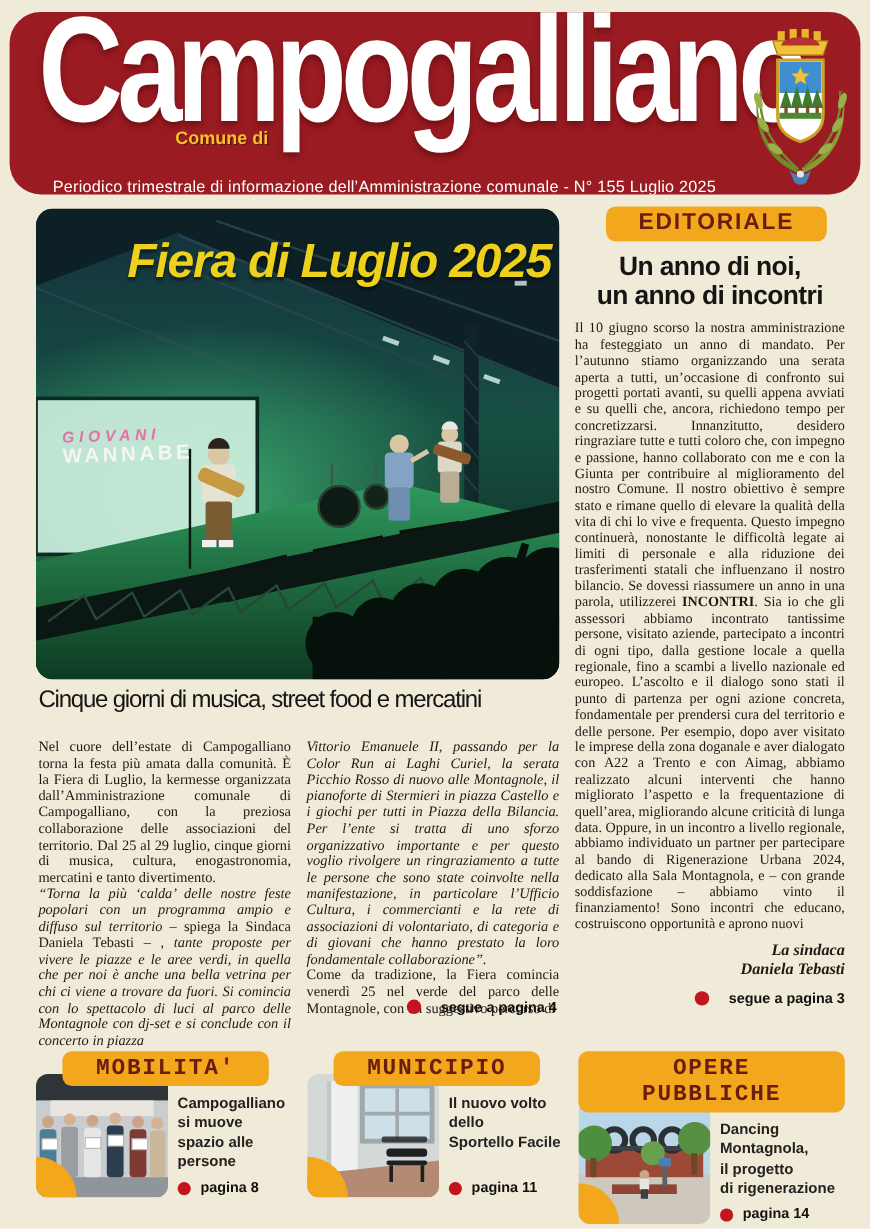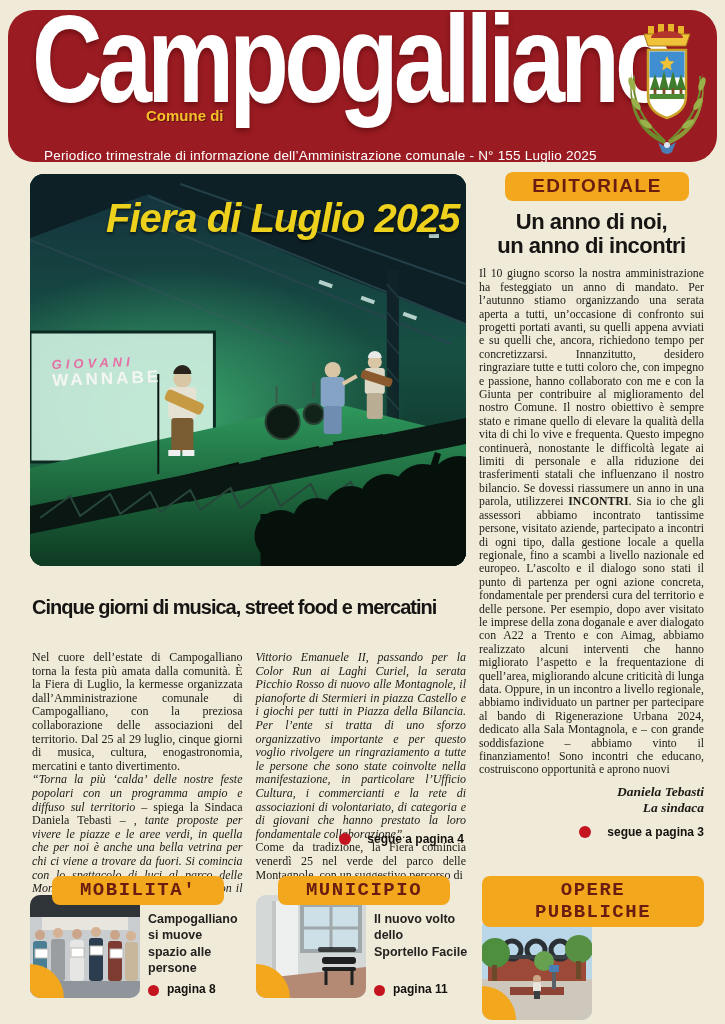--- a/index.html
+++ b/index.html
@@ -18,25 +18,25 @@
   
   .lead-photo{position:absolute;left:30px;top:174px;width:436px;height:392px;border-radius:14px;
               overflow:hidden;background:#0c2218;}
   .lead-photo svg{position:absolute;left:0;top:0;width:100%;height:100%;}
   .photo-title{position:absolute;left:76px;right:8px;top:22px;text-align:center;font-size:40px;
                font-style:italic;font-weight:bold;color:#eed11c;letter-spacing:-1px;
                text-shadow:0 2px 3px rgba(0,0,0,.55);white-space:nowrap;}
   .screen-text{position:absolute;left:22px;top:182px;transform:rotate(-2deg);line-height:1.05;}
   .screen-line1{font-size:13px;font-weight:bold;font-style:italic;letter-spacing:4px;color:#e470a5;display:block;}
   .screen-line2{font-size:17px;font-weight:bold;letter-spacing:3px;color:#f3f6f2;display:block;}
-  .lead-headline{position:absolute;left:32px;top:572px;width:438px;font-size:20px;font-weight:bold;
-                 letter-spacing:-1px;color:#161513;white-space:nowrap;margin-top:24px;}
+  .lead-headline{position:absolute;left:32px;top:572px;width:438px;font-size:20px;font-weight:normal;
+                 letter-spacing:-1px;color:#161513;white-space:nowrap;}
   .lead-cols{position:absolute;left:32px;top:616px;width:434px;display:flex;gap:13px;}
   .lead-col{flex:1;font-family:"Liberation Serif",serif;font-size:12px;line-height:13.6px;
-            text-align:justify;hyphens:auto;margin-top:35px;}
+            text-align:justify;hyphens:auto;}
   .lead-col p{margin:0;}
   .continue-row{position:absolute;display:flex;align-items:center;justify-content:flex-end;gap:16px;}
   .continue-lead{left:250px;top:832px;width:214px;}
   .dot{width:12px;height:12px;border-radius:50%;background:#c4141f;flex:0 0 auto;}
   .continue-label{font-size:12px;font-weight:600;color:#13110e;}
   
   .editorial{position:absolute;left:479px;top:172px;width:225px;}
   .kicker{background:#f2a71d;border-radius:8px;color:#6b1c10;font-weight:bold;font-size:19px;
           letter-spacing:1.5px;text-align:center;padding:3px 0 4px;}
   .ed-kicker{margin-left:26px;width:184px;box-sizing:border-box;}
@@ -242,22 +242,22 @@
     <span class="dot"></span>
     <span class="continue-label">segue a pagina 4</span>
   </div>
 
   <div class="editorial">
     <div class="kicker ed-kicker">EDITORIALE</div>
     <div class="ed-headline">Un anno di noi,
 un anno di incontri</div>
     <div class="ed-body"><span>Il 10 giugno scorso la nostra amministrazione ha festeggiato un anno di mandato. Per l’autunno stiamo organizzando una serata aperta a tutti, un’occasione di confronto sui progetti portati avanti, su quelli appena avviati e su quelli che, ancora, richiedono tempo per concretizzarsi. Innanzitutto, desidero ringraziare tutte e tutti coloro che, con impegno e passione, hanno collaborato con me e con la Giunta per contribuire al miglioramento del nostro Comune. Il nostro obiettivo è sempre stato e rimane quello di elevare la qualità della vita di chi lo vive e frequenta. Questo impegno continuerà, nonostante le difficoltà legate ai limiti di personale e alla riduzione dei trasferimenti statali che influenzano il nostro bilancio. Se dovessi riassumere un anno in una parola, utilizzerei </span><b>INCONTRI</b><span>. Sia io che gli assessori abbiamo incontrato tantissime persone, visitato aziende, partecipato a incontri di ogni tipo, dalla gestione locale a quella regionale, fino a scambi a livello nazionale ed europeo. L’ascolto e il dialogo sono stati il punto di partenza per ogni azione concreta, fondamentale per prendersi cura del territorio e delle persone. Per esempio, dopo aver visitato le imprese della zona doganale e aver dialogato con A22 a Trento e con Aimag, abbiamo realizzato alcuni interventi che hanno migliorato l’aspetto e la frequentazione di quell’area, migliorando alcune criticità di lunga data. Oppure, in un incontro a livello regionale, abbiamo individuato un partner per partecipare al bando di Rigenerazione Urbana 2024, dedicato alla Sala Montagnola, e – con grande soddisfazione – abbiamo vinto il finanziamento! Sono incontri che educano, costruiscono opportunità e aprono nuovi</span></div>
     <div class="signature">
+      <div>La sindaca</div>
       <div>Daniela Tebasti</div>
-      <div>La sindaca</div>
     </div>
     <div class="continue-row continue-ed">
       <span class="dot"></span>
       <span class="continue-label">segue a pagina 3</span>
     </div>
   </div>
 
   <div class="teaser" style="left:30px">
     <div class="kicker">MOBILITA'</div>
     <div class="teaser-body">
@@ -359,16 +359,26 @@
           <g>
             <circle cx="55" cy="62" r="4" fill="#caa58a"></circle>
             <rect x="51" y="65" width="8" height="10" rx="2" fill="#e8e4de"></rect>
             <rect x="52" y="74" width="6" height="8" fill="#3a3f44"></rect>
           </g>
           <rect x="70" y="52" width="4" height="20" fill="#5a6066"></rect>
           <rect x="67" y="48" width="10" height="7" rx="1" fill="#4a7fb5"></rect>
         </svg>
         <span class="corner-orn"></span>
       </div>
+      <div class="teaser-text">
+        <div class="teaser-title">Dancing
+Montagnola,
+il progetto
+di rigenerazione</div>
+        <div class="teaser-page">
+          <span class="dot"></span>
+          <span class="continue-label">pagina 14</span>
+        </div>
+      </div>
     </div>
   </div>
 
 </div>
 
 </body></html>

